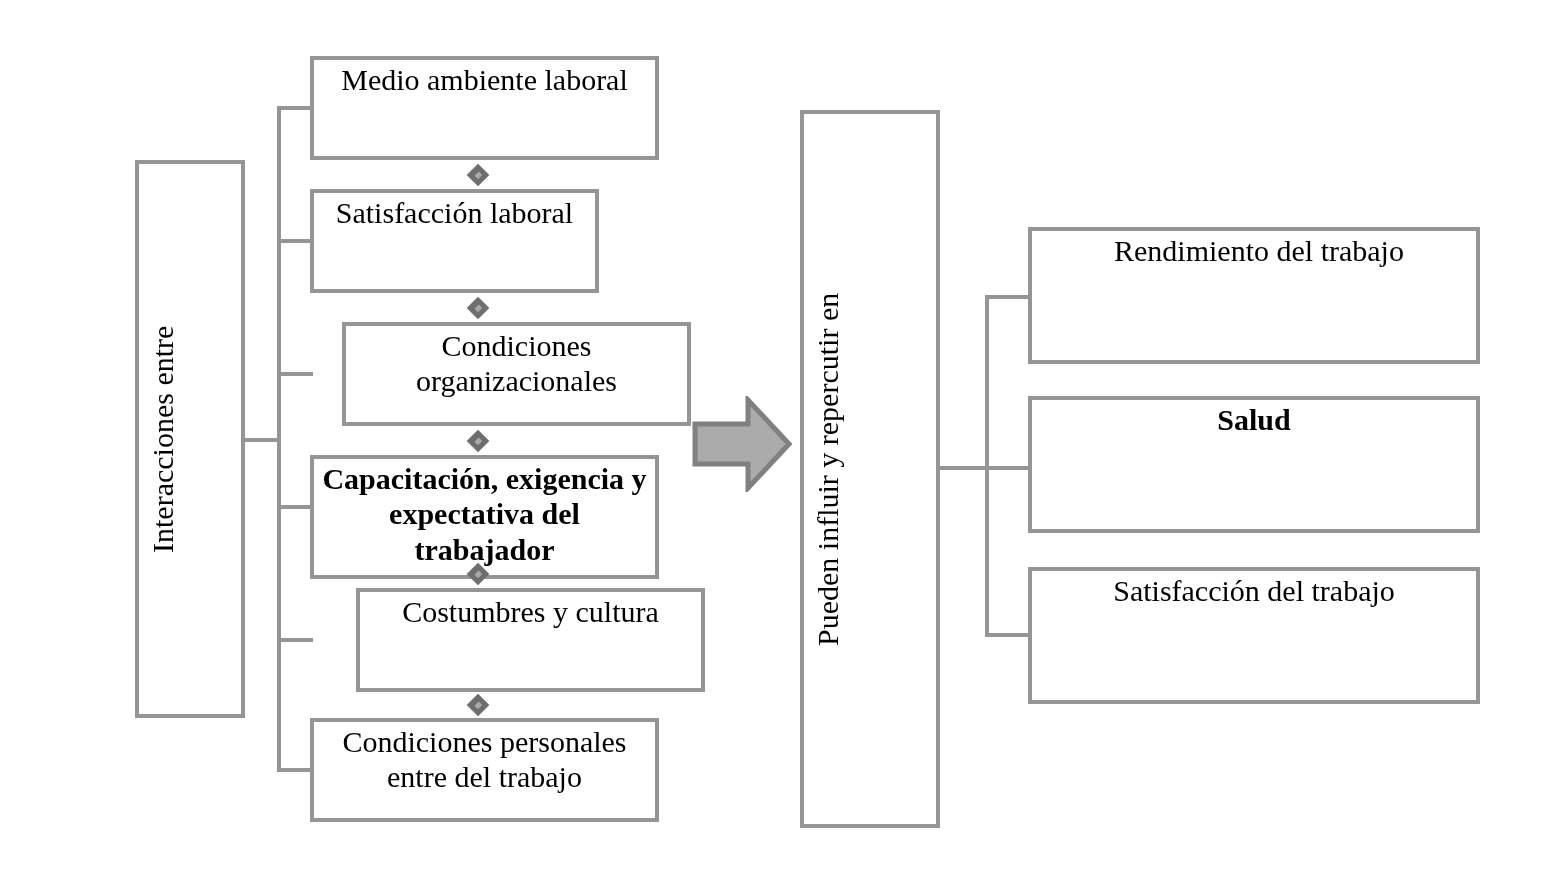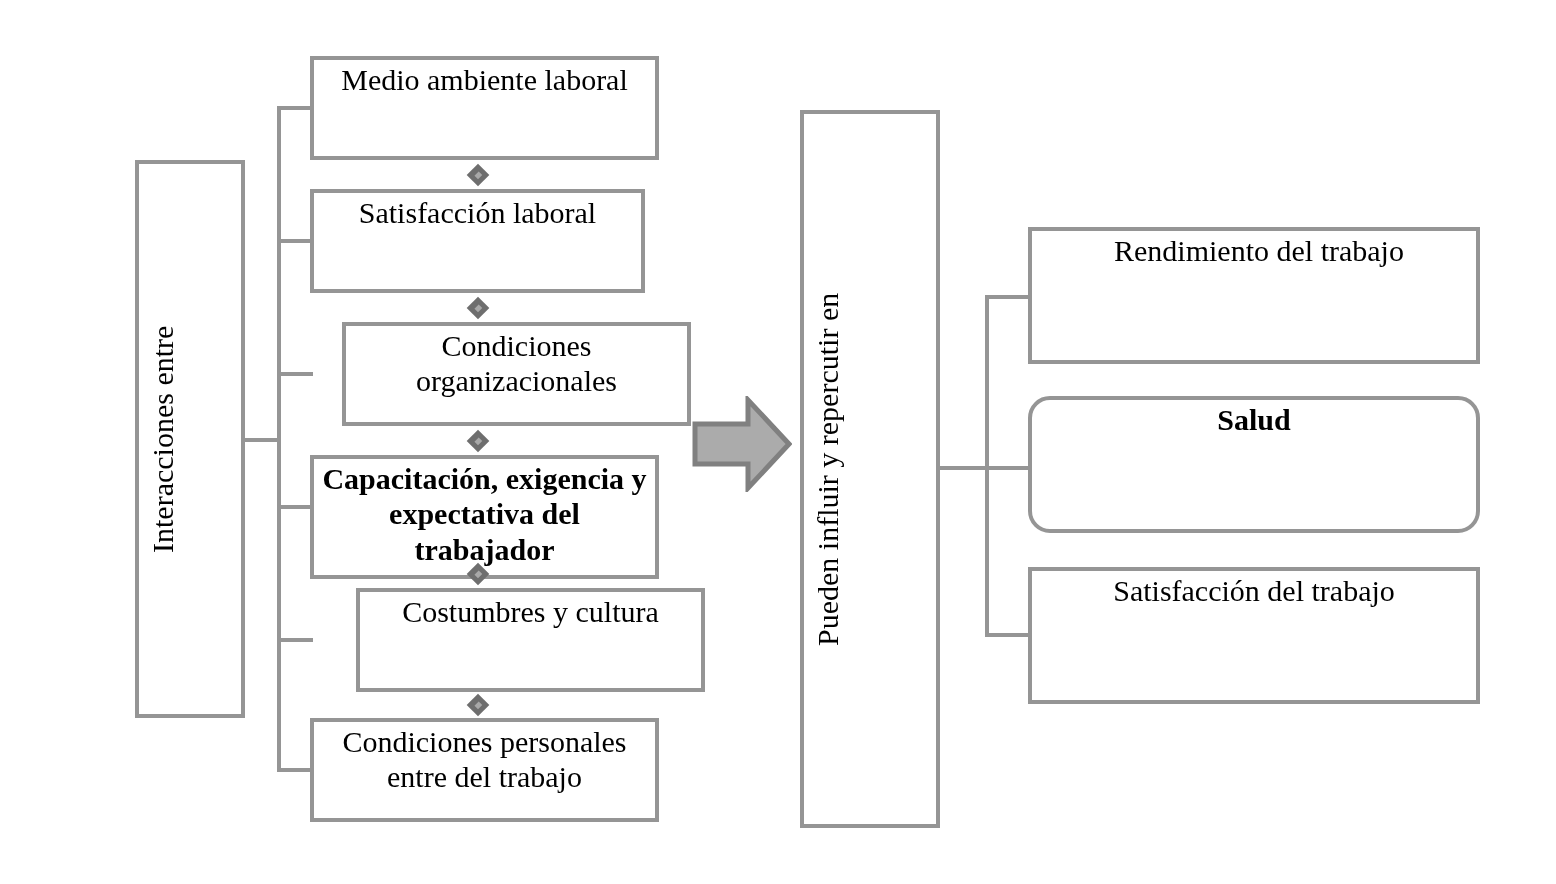--- a/index.html
+++ b/index.html
@@ -80,21 +80,21 @@
   <div class="conn conn-h" style="left:277px; top:239px; width:36px;"></div>
   <div class="conn conn-h" style="left:277px; top:372px; width:36px;"></div>
   <div class="conn conn-h" style="left:277px; top:505px; width:36px;"></div>
   <div class="conn conn-h" style="left:277px; top:638px; width:36px;"></div>
   <div class="conn conn-h" style="left:277px; top:768px; width:36px;"></div>
 
   <div class="box" style="left:310px; top:56px; width:349px; height:104px;">
     <span>Medio ambiente laboral</span>
   </div>
 
-  <div class="box" style="left:310px; top:189px; width:335px; height:104px;">
+  <div class="box" style="left:310px; top:189px; width:289px; height:104px;">
     <span>Satisfacción laboral</span>
   </div>
 
   <div class="box" style="left:310px; top:322px; width:349px; height:104px;margin-left:32px;">
     <span>Condiciones organizacionales</span>
   </div>
 
   <div class="box" style="left:310px; top:455px; width:349px; height:124px;font-weight:bold;">
     <span>Capacitación, exigencia y expectativa del trabajador</span>
   </div>
@@ -126,21 +126,21 @@
   <div class="conn conn-h" style="left:940px; top:466px; width:49px;"></div>
   <div class="conn conn-v" style="left:985px; top:297px; height:340px;"></div>
   <div class="conn conn-h" style="left:985px; top:295px; width:47px;"></div>
   <div class="conn conn-h" style="left:985px; top:466px; width:47px;"></div>
   <div class="conn conn-h" style="left:985px; top:633px; width:47px;"></div>
 
   <div class="box" style="left:1028px; top:227px; width:452px; height:137px;padding-left:16px;">
     <span>Rendimiento del trabajo</span>
   </div>
 
-  <div class="box bold" style="left:1028px; top:396px; width:452px; height:137px;border-radius:22px;">
+  <div class="box bold" style="left:1028px; top:396px; width:452px; height:137px;">
     <span>Salud</span>
   </div>
 
   <div class="box" style="left:1028px; top:567px; width:452px; height:137px;">
     <span>Satisfacción del trabajo</span>
   </div>
 
 </div>
 
 </body></html>

